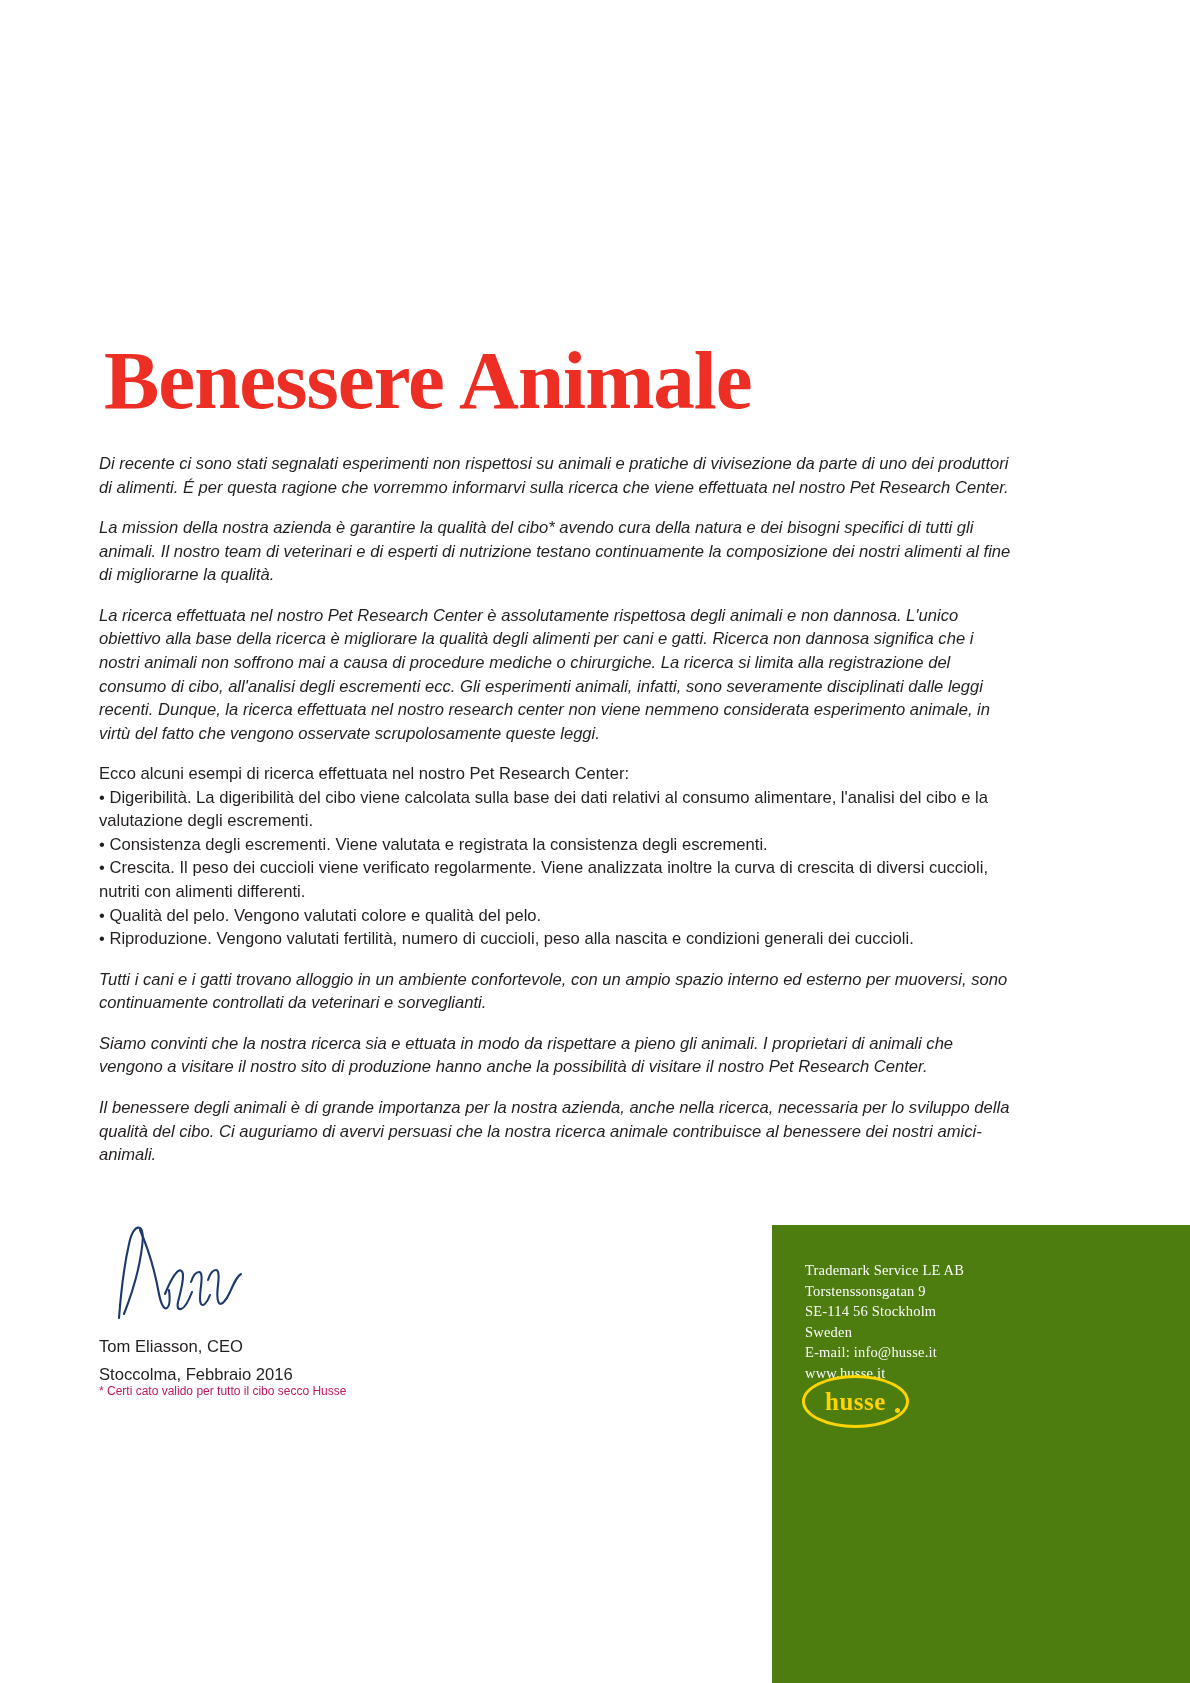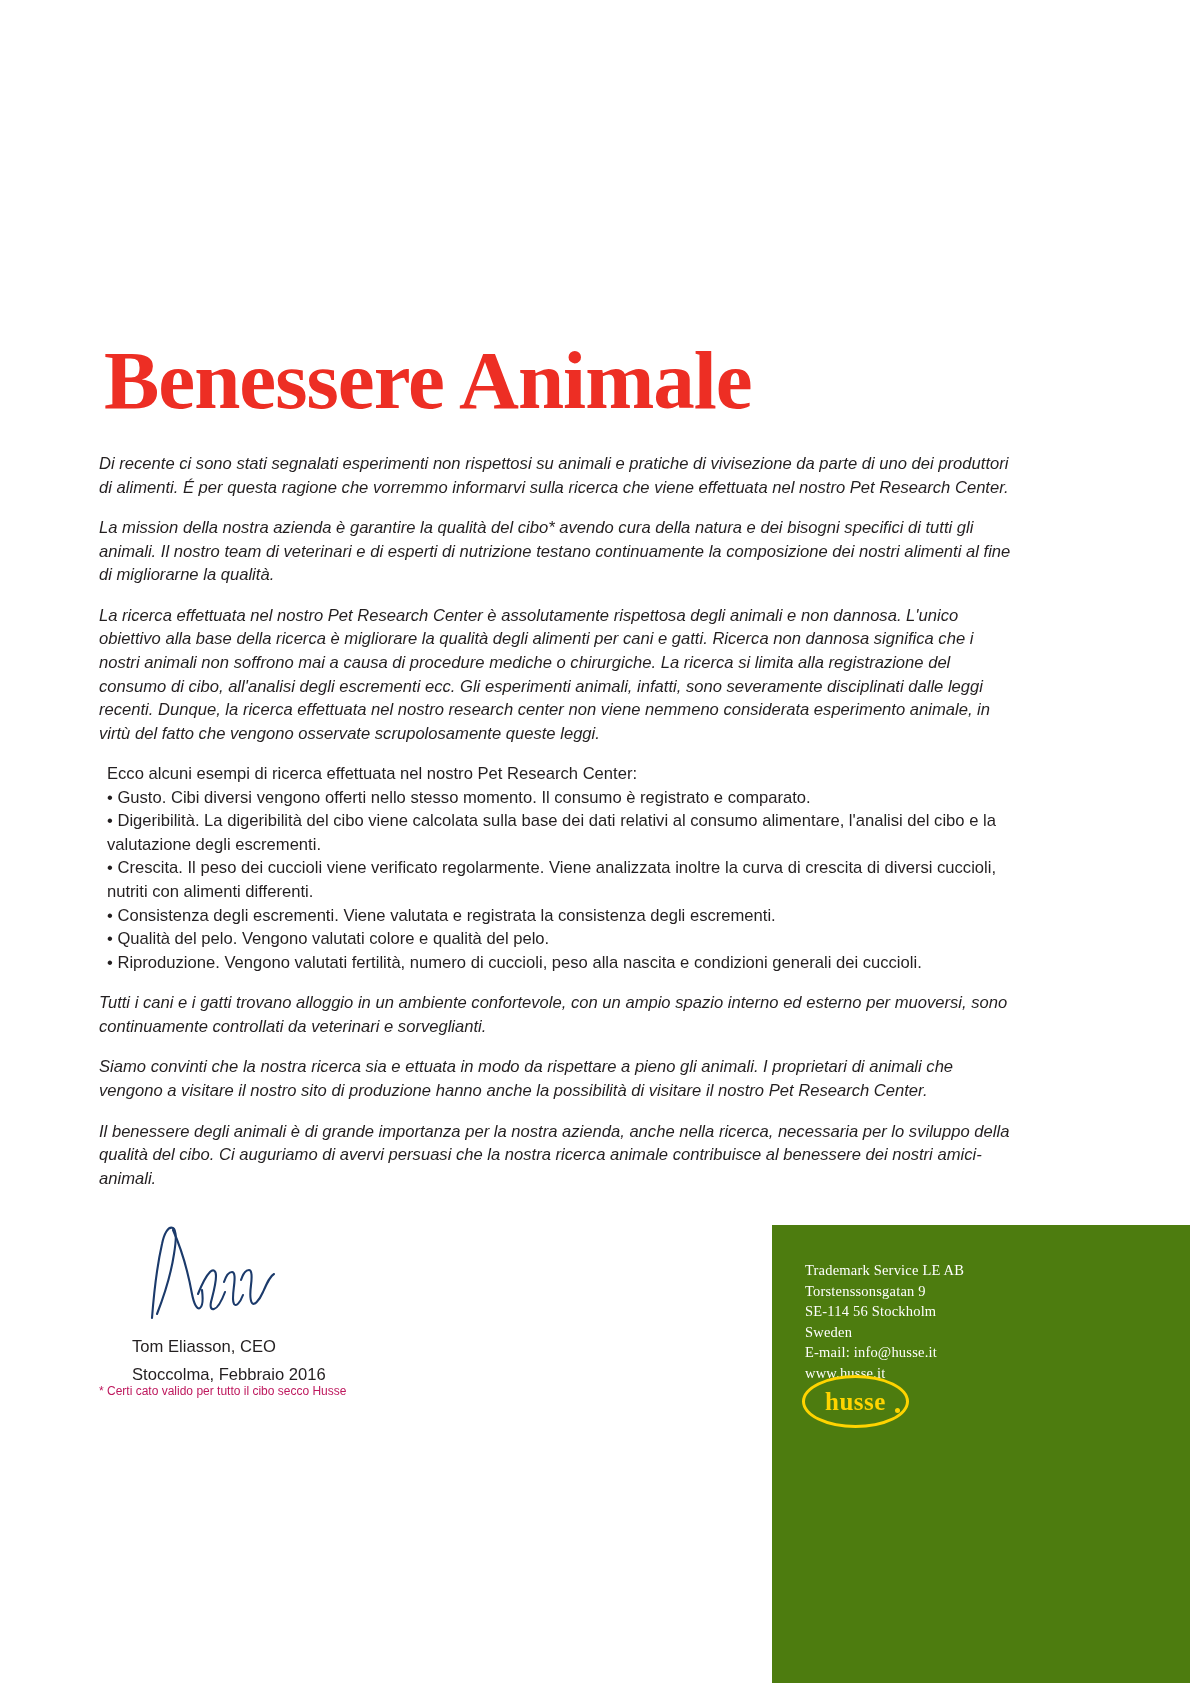--- a/index.html
+++ b/index.html
@@ -45,32 +45,31 @@
     color: #231f20;
   }
 
   .para {
     margin: 0 0 17px 0;
     font-style: italic;
   }
   .para:last-child { margin-bottom: 8px; }
 
   .list-block {
-    margin: 0 0 17px 8px;
+    margin: 0 0 17px 0;
   }
   .list-line {
     margin: 0;
   }
 
   .sign-area {
     position: absolute;
     left: 99px;
     top: 1222px;
     width: 420px;
-    margin-left: 33px;
   }
 
   .signature {
     width: 150px;
     height: 105px;
     margin-left: 8px;
   }
 
   .sign-name {
     font-size: 16.6px;
@@ -154,24 +153,23 @@
   <h1 class="title">Benessere Animale</h1>
 
   <div class="body-col">
 
     <p class="para">Di recente ci sono stati segnalati esperimenti non rispettosi su animali e pratiche di vivisezione da parte di uno dei produttori di alimenti. É per questa ragione che vorremmo informarvi sulla ricerca che viene effettuata nel nostro Pet Research Center.</p>
     <p class="para">La mission della nostra azienda è garantire la qualità del cibo* avendo cura della natura e dei bisogni specifici di tutti gli animali. Il nostro team di veterinari e di esperti di nutrizione testano continuamente la composizione dei nostri alimenti al fine di migliorarne la qualità.</p>
     <p class="para">La ricerca effettuata nel nostro Pet Research Center è assolutamente rispettosa degli animali e non dannosa. L'unico obiettivo alla base della ricerca è migliorare la qualità degli alimenti per cani e gatti. Ricerca non dannosa significa che i nostri animali non soffrono mai a causa di procedure mediche o chirurgiche. La ricerca si limita alla registrazione del consumo di cibo, all'analisi degli escrementi ecc. Gli esperimenti animali, infatti, sono severamente disciplinati dalle leggi recenti. Dunque, la ricerca effettuata nel nostro research center non viene nemmeno considerata esperimento animale, in virtù del fatto che vengono osservate scrupolosamente queste leggi.</p>
 
     <div class="list-block">
       <p class="list-line">Ecco alcuni esempi di ricerca effettuata nel nostro Pet Research Center:</p>
-      <p class="list-line">• Gusto. Cibi diversi vengono offerti nello stesso momento. Il consumo è registrato e comparato.</p>
       <p class="list-line">• Digeribilità. La digeribilità del cibo viene calcolata sulla base dei dati relativi al consumo alimentare, l'analisi del cibo e la valutazione degli escrementi.</p>
+      <p class="list-line">• Consistenza degli escrementi. Viene valutata e registrata la consistenza degli escrementi.</p>
       <p class="list-line">• Crescita. Il peso dei cuccioli viene verificato regolarmente. Viene analizzata inoltre la curva di crescita di diversi cuccioli, nutriti con alimenti differenti.</p>
-      <p class="list-line">• Consistenza degli escrementi. Viene valutata e registrata la consistenza degli escrementi.</p>
       <p class="list-line">• Qualità del pelo. Vengono valutati colore e qualità del pelo.</p>
       <p class="list-line">• Riproduzione. Vengono valutati fertilità, numero di cuccioli, peso alla nascita e condizioni generali dei cuccioli.</p>
     </div>
 
     <p class="para">Tutti i cani e i gatti trovano alloggio in un ambiente confortevole, con un ampio spazio interno ed esterno per muoversi, sono continuamente controllati da veterinari e sorveglianti.</p>
     <p class="para">Siamo convinti che la nostra ricerca sia e ettuata in modo da rispettare a pieno gli animali. I proprietari di animali che vengono a visitare il nostro sito di produzione hanno anche la possibilità di visitare il nostro Pet Research Center.</p>
     <p class="para">Il benessere degli animali è di grande importanza per la nostra azienda, anche nella ricerca, necessaria per lo sviluppo della qualità del cibo. Ci auguriamo di avervi persuasi che la nostra ricerca animale contribuisce al benessere dei nostri amici-animali.</p>
 
   </div>
 

